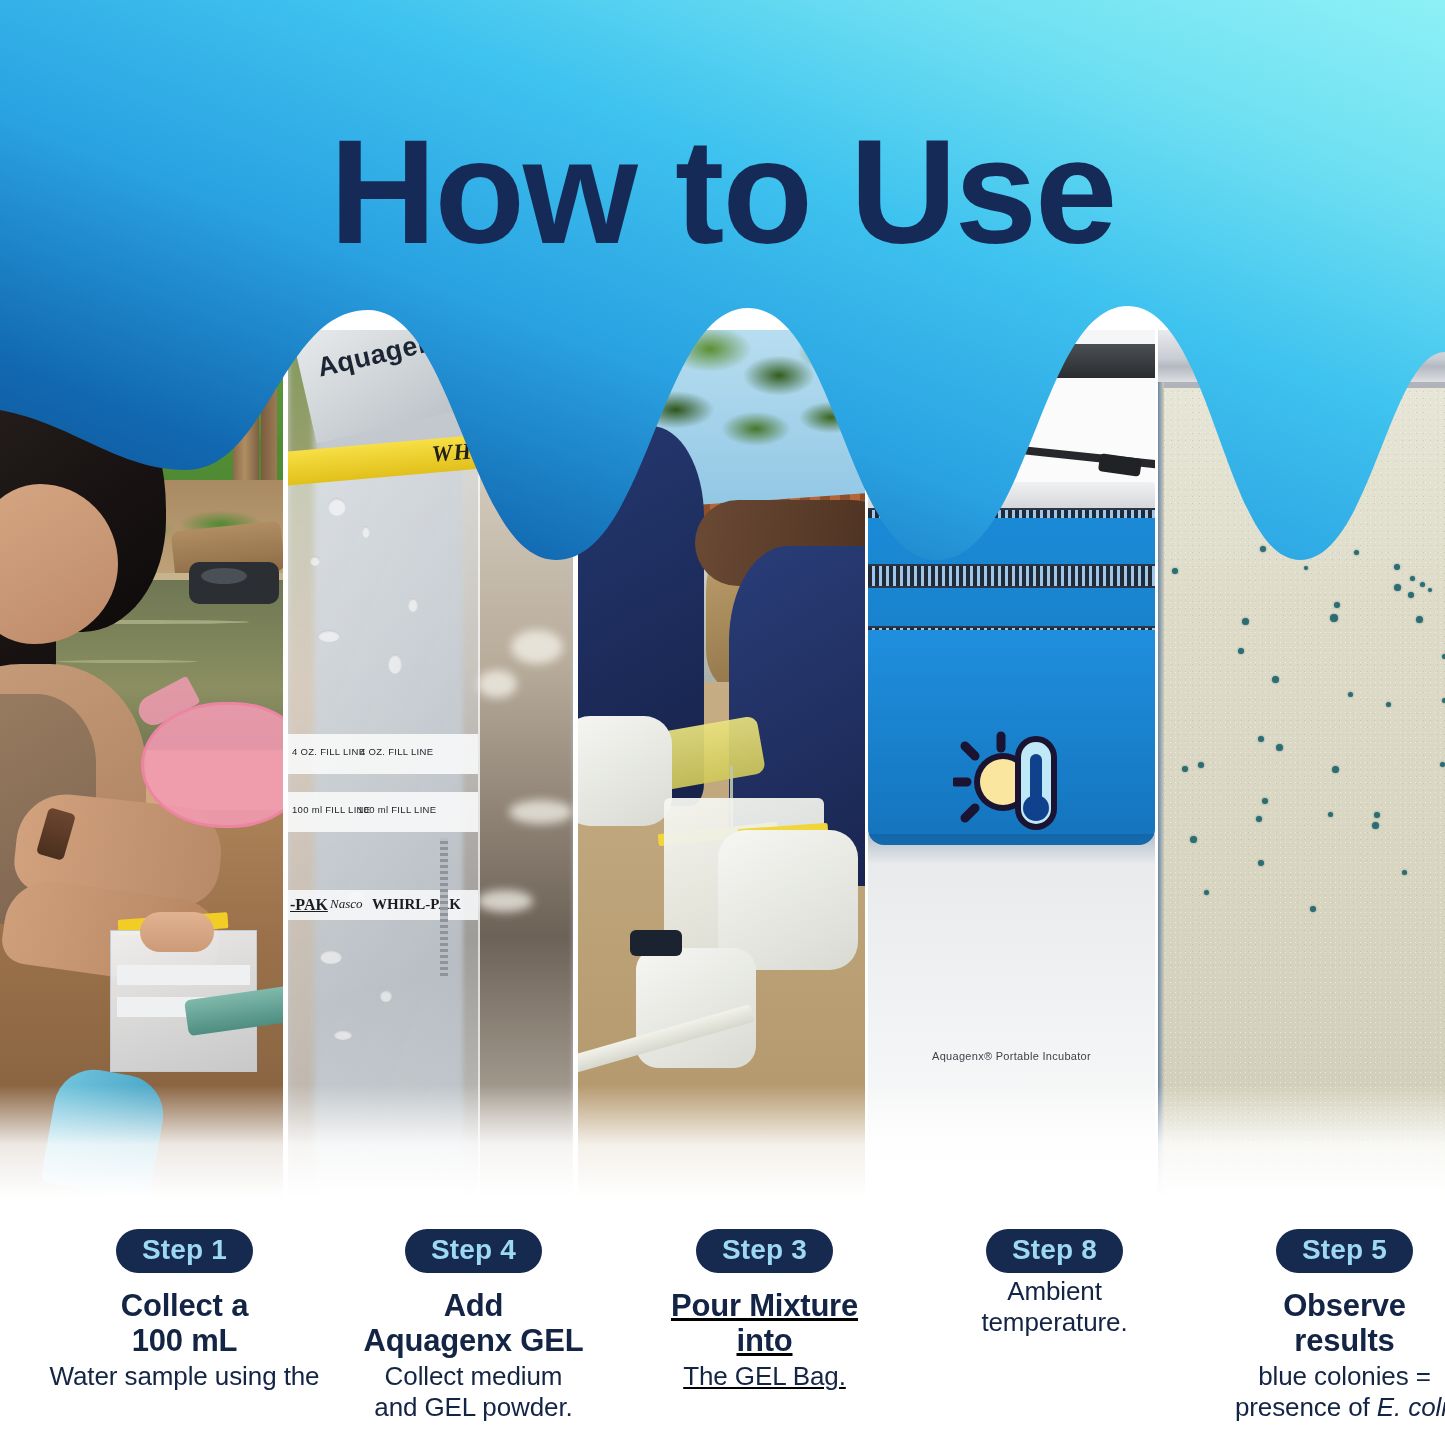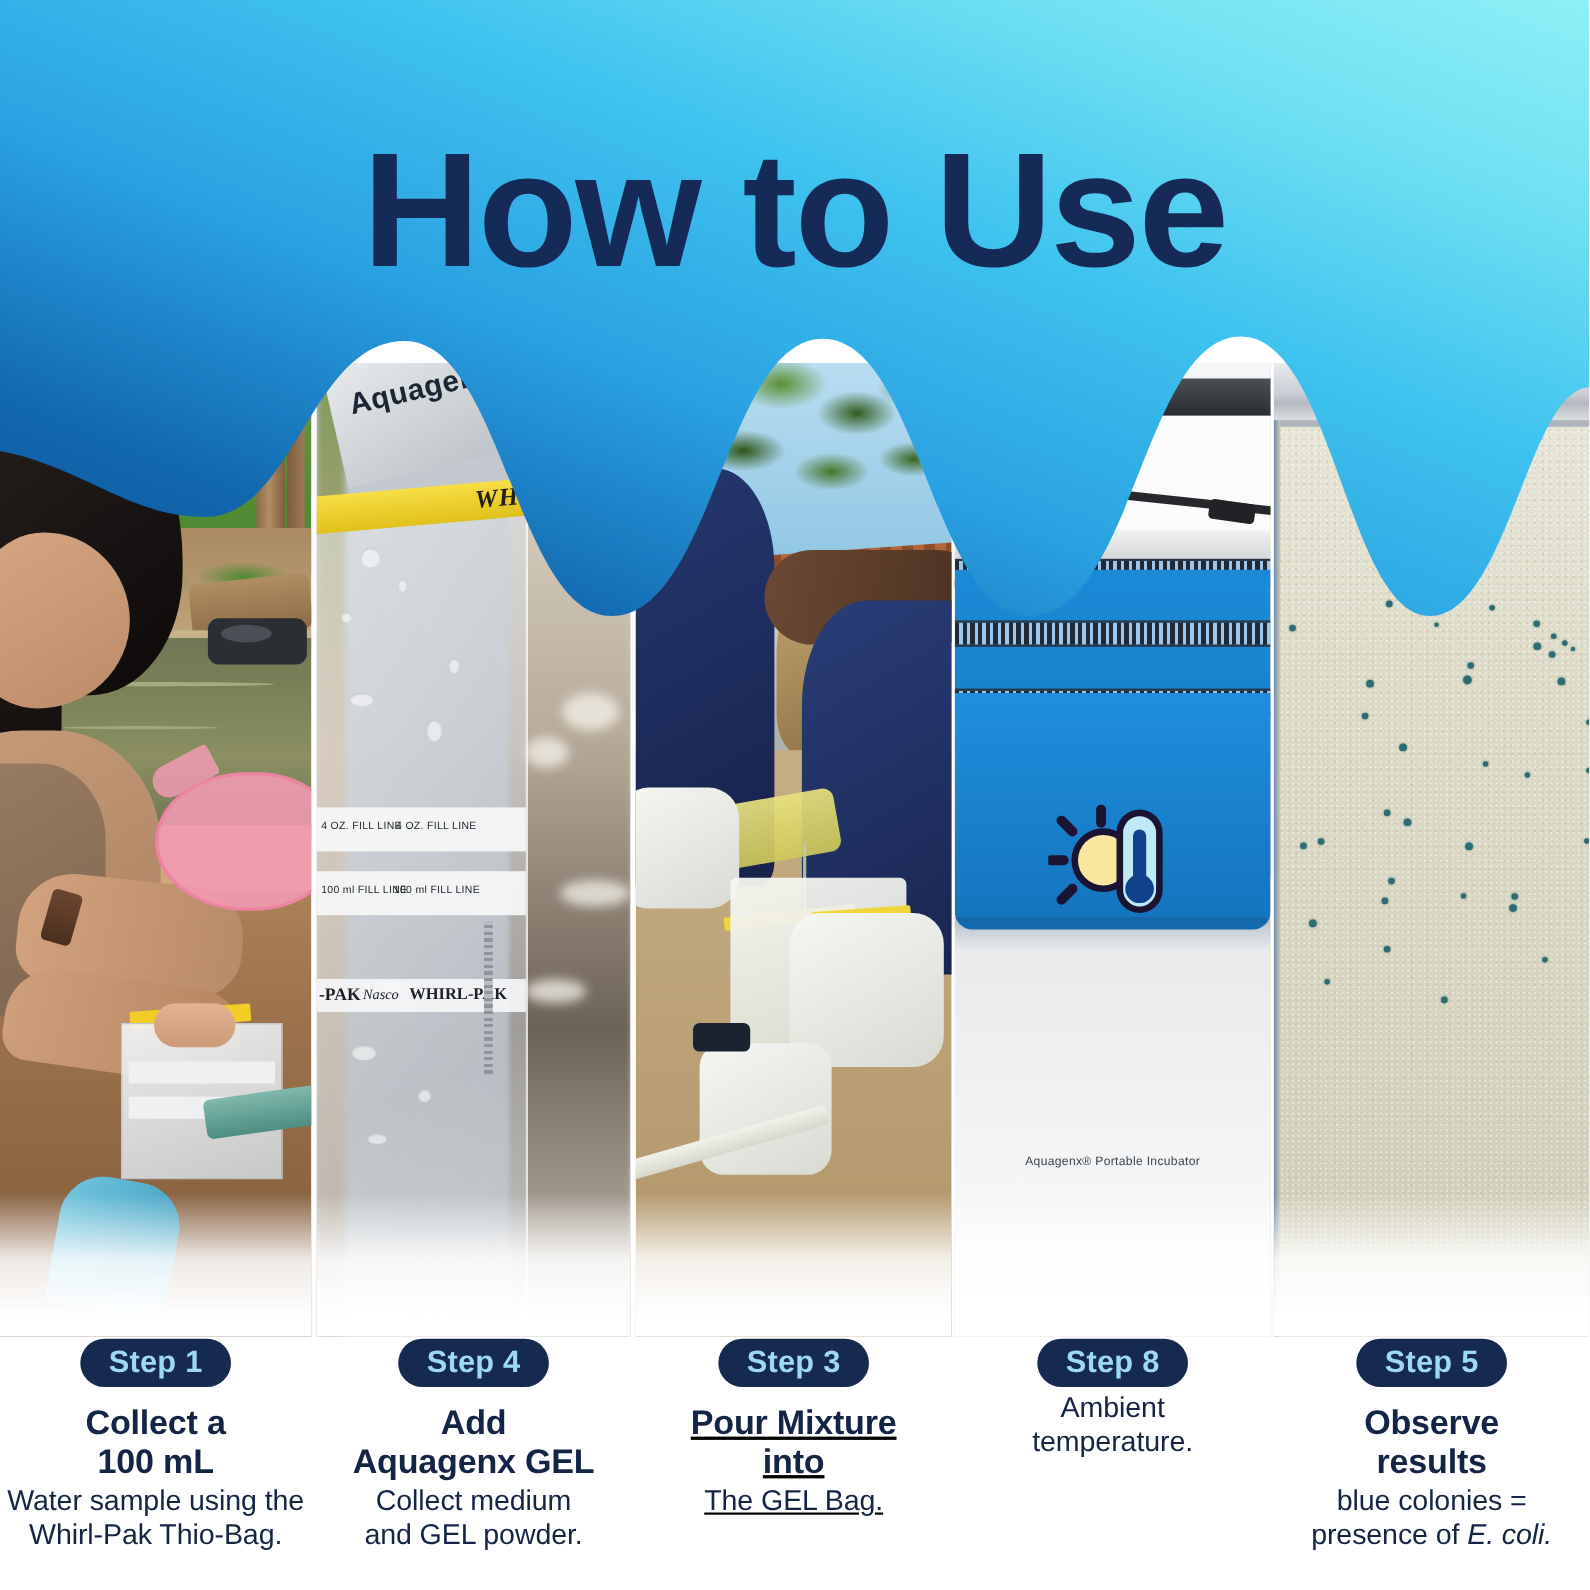--- a/index.html
+++ b/index.html
@@ -188,21 +188,21 @@
   .p5 .topbar{position:absolute;left:0;right:0;top:0;height:52px;background:linear-gradient(#e8eaee,#c9ccd3 55%,#b4b8c0 70%,#dcdee2 100%);}
   .p5 .topline{position:absolute;left:0;right:0;top:52px;height:6px;background:#b0b3ba;}
   .p5 .grain{position:absolute;inset:0;opacity:.5;
     background-image:radial-gradient(#ffffff 0.7px, transparent 0.8px),radial-gradient(#b8b6a2 0.7px, transparent 0.8px);
     background-size:5px 5px, 7px 7px;background-position:0 0, 3px 2px;}
   .p5 .edgeL{position:absolute;left:0;top:52px;bottom:0;width:6px;background:linear-gradient(90deg,#6b88a8,#cfccb6);}
   .p5 .colony{position:absolute;border-radius:50%;background:#2b6d73;box-shadow:0 0 2px rgba(20,70,80,.6);}
 
   
   .steps{position:absolute;left:0;top:1213px;width:1445px;height:232px;z-index:20;}
-  .step{position:absolute;top:4px;text-align:center;}
+  .step{position:absolute;top:16px;text-align:center;padding-left:43px;}
   .badge{
     display:inline-block;background:#16294e;color:#9ed9f3;
     border-radius:26px;padding:7px 26px 9px;font-size:28px;font-weight:bold;
     line-height:1;letter-spacing:.2px;
   }
   .stitle{margin-top:16px;font-size:31px;font-weight:bold;color:#132445;line-height:1.12;letter-spacing:-.2px;}
   .sdesc{margin-top:3px;font-size:26px;color:#132445;line-height:1.18;letter-spacing:-.1px;}
   .sdesc i{font-style:italic;}
   .s1{left:0px;width:283px;}
   .s2{left:288px;width:285px;}
@@ -281,21 +281,21 @@
         <div class="drop" style="left:46px;top:700px;width:18px;height:10px;"></div>
         <div class="fillband" style="top:404px;">
           <b style="left:4px;">4 OZ. FILL LINE</b>
           <b style="left:72px;">4 OZ. FILL LINE</b>
         </div>
         <div class="fillband" style="top:462px;">
           <b style="left:4px;">100 ml FILL LINE</b>
           <b style="left:70px;">100 ml FILL LINE</b>
         </div>
         <div class="nasco" style="top:560px;">
-          <span style="left:2px;font-size:16px;font-weight:bold;">-PAK</span>
+          <span style="left:2px;font-size:16px;font-weight:bold;text-decoration:underline;">-PAK</span>
           <span style="left:42px;font-size:13px;font-style:italic;">Nasco</span>
           <span style="left:84px;font-size:15px;font-weight:bold;">WHIRL-PAK</span>
         </div>
         <div class="seal"></div>
         <div class="hdr">
             <span>Aquagenx</span>
           </div>
         <div class="whirl">
             <span>WHIRL-</span>
           </div>
@@ -454,21 +454,20 @@
   <div class="steps">
 
     <div class="step s1">
       <div class="badge">Step 1</div>
       <div class="stitle">
         <div>Collect a</div>
         <div>100 mL</div>
       </div>
       <div class="sdesc">
         <div>Water sample using the</div>
-        <div>Whirl-Pak Thio-Bag.</div>
       </div>
     </div>
 
     <div class="step s2">
       <div class="badge">Step 4</div>
       <div class="stitle">
         <div>Add</div>
         <div>Aquagenx GEL</div>
       </div>
       <div class="sdesc">

